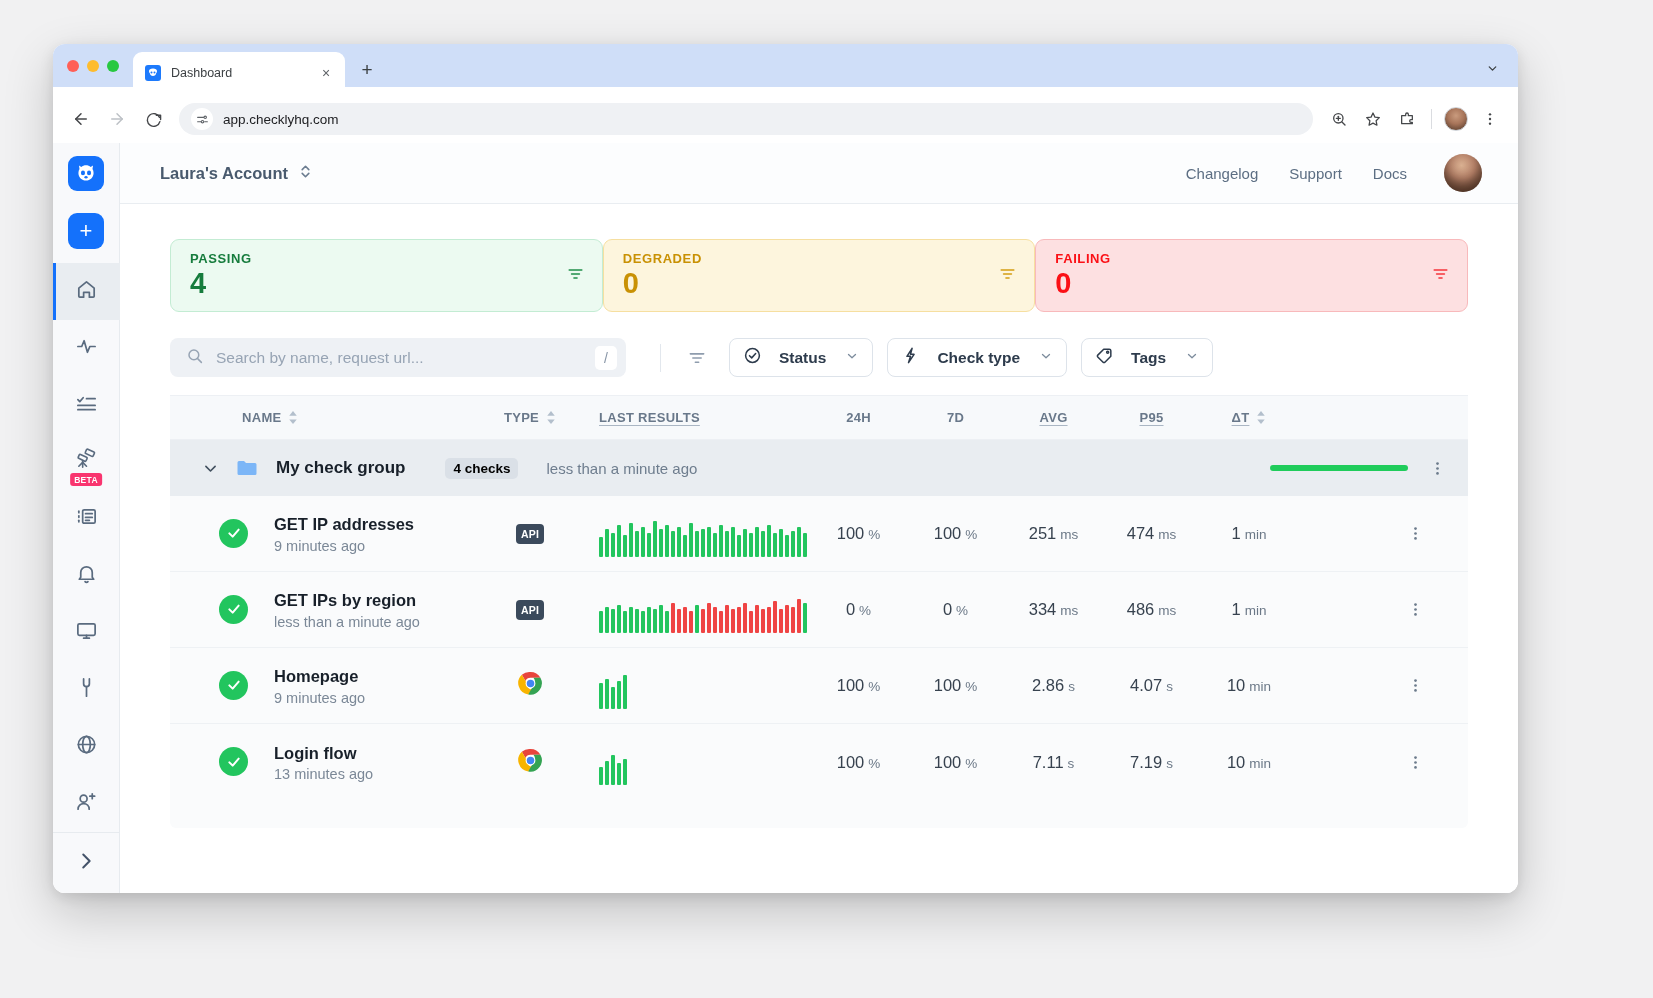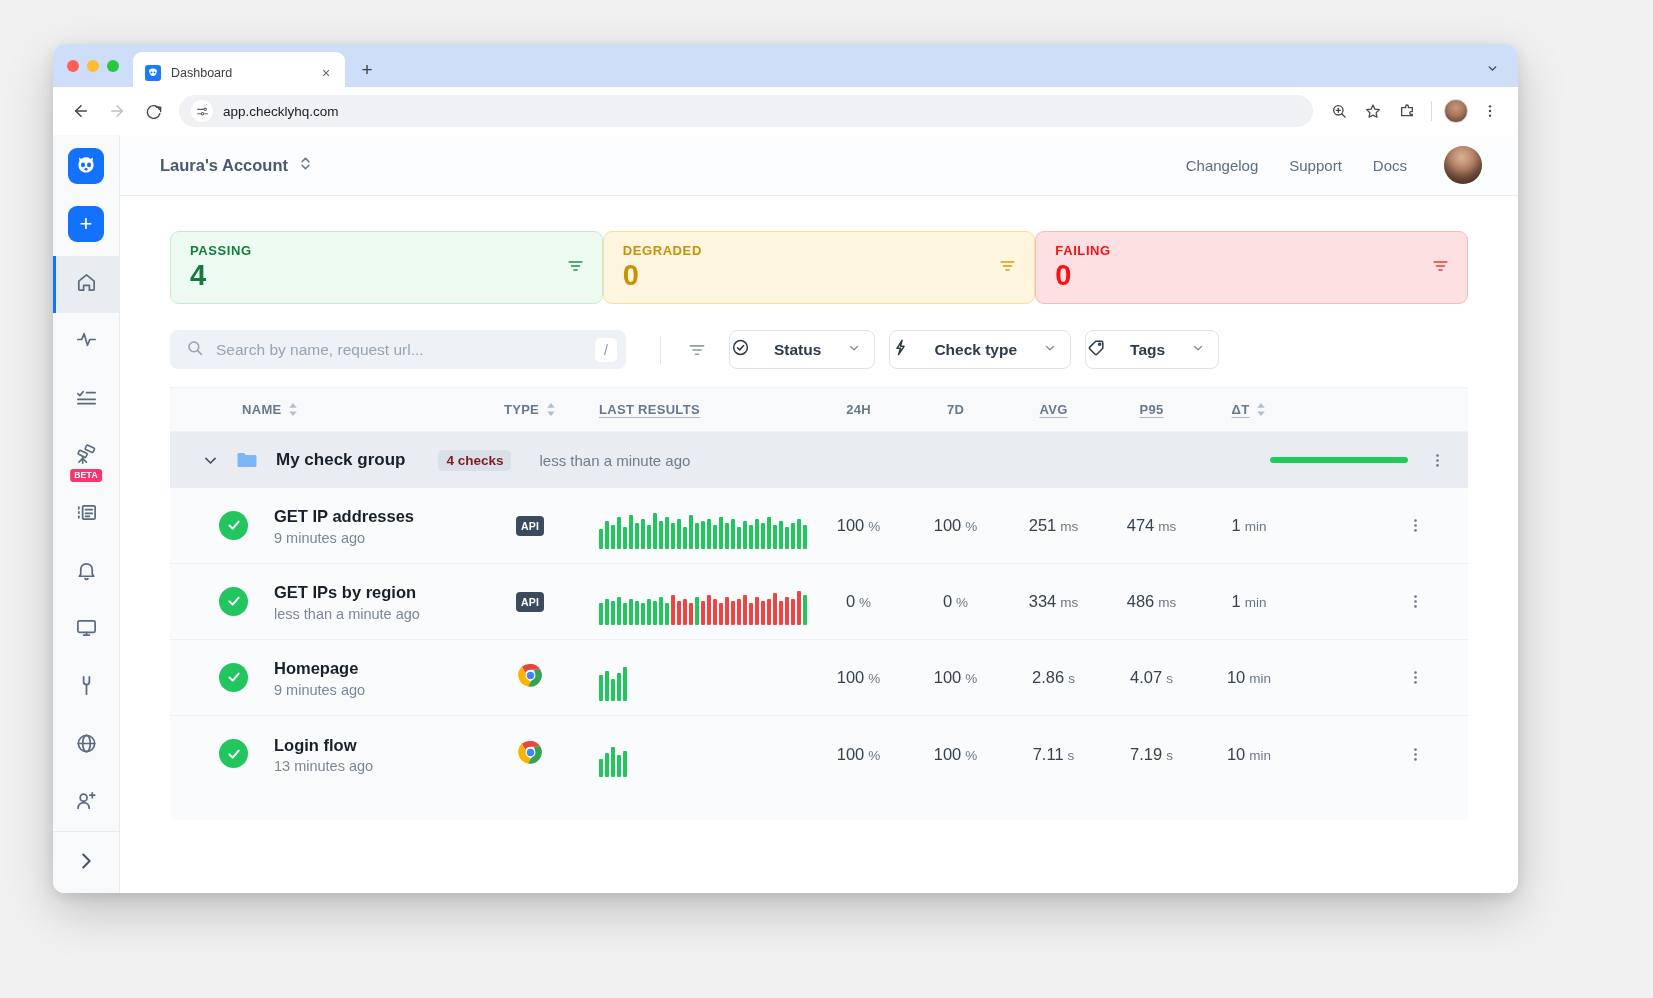--- a/index.html
+++ b/index.html
@@ -75,20 +75,21 @@
     display: flex; align-items: center; justify-content: center;
     color: #3c4043;
   }
 
   
   .toolbar {
     height: 48px; background: #ffffff;
     display: flex; align-items: center;
     gap: 4px; padding: 0 12px;
     flex: 0 0 auto;
+    margin-top: 8px;
   }
   .tb-btn {
     width: 32px; height: 32px; border-radius: 50%;
     display: flex; align-items: center; justify-content: center;
     color: #45474a; flex: 0 0 auto;
   }
   .tb-btn.disabled { color: #bdc1c6; }
   .omnibox {
     flex: 1 1 auto; height: 32px;
     background: #eff1f4; border-radius: 16px;
@@ -234,22 +235,22 @@
     width: 22px; height: 24px; border-radius: 5px;
     background: #ffffff; color: #8795a6;
     display: flex; align-items: center; justify-content: center;
     font-size: 14px; flex: 0 0 auto;
   }
   .fb-sep { width: 1px; height: 28px; background: #e2e7ed; margin: 0 26px 0 34px; }
   .fb-filter-icon { margin-right: 22px; color: #8e9cad; display: flex; }
   .pill {
     height: 39px; border: 1px solid #dde3ea; border-radius: 8px;
     background: #fff;
-    display: flex; align-items: center; gap: 24px;
-    padding: 0 13px 0 1px; margin-right: 14px;
+    display: flex; align-items: center; gap: 17px;
+    padding: 0 13px 0 13px; margin-right: 14px;
     font-size: 15.5px; font-weight: 700; color: #2d3b4c;
   }
   .pill .chev { color: #7c8b9c; margin-left: 2px; }
 
   
   .table { border: 0; }
   .thead {
     display: flex; align-items: center;
     height: 45px;
     background: #f7f9fb;
@@ -277,23 +278,23 @@
     height: 56px; background: #e9edf1;
   }
   .group-left {
     display: flex; align-items: center; gap: 13px;
     padding-left: 28px;
   }
   .chev-btn { width: 24px; display: flex; align-items: center; justify-content: center; color: #42505f; }
   .folder-icon { display: flex; }
   .group-name { font-size: 17px; font-weight: 700; color: #18202a; margin-left: 4px; }
   .group-badge {
-    background: #dae0e7; color: #7f1d1d;
+    background: #dae0e7; color: #000000;
     font-size: 13.5px; font-weight: 700;
-    padding: 3px 8px; border-radius: 5px; margin-left: 20px;
+    padding: 3px 8px; border-radius: 5px; margin-left: 27px;
   }
   .group-time { font-size: 15px; color: #6e7d8e; margin-left: 15px; }
   .group-bar {
     margin-left: auto; width: 138px; height: 6px;
     background: #1fcc5b; border-radius: 3px; margin-right: 21px;
   }
   .kebab { color: #6c7b8c; display: flex; padding-right: 22px; }
 
   .row {
     display: flex; align-items: center;

